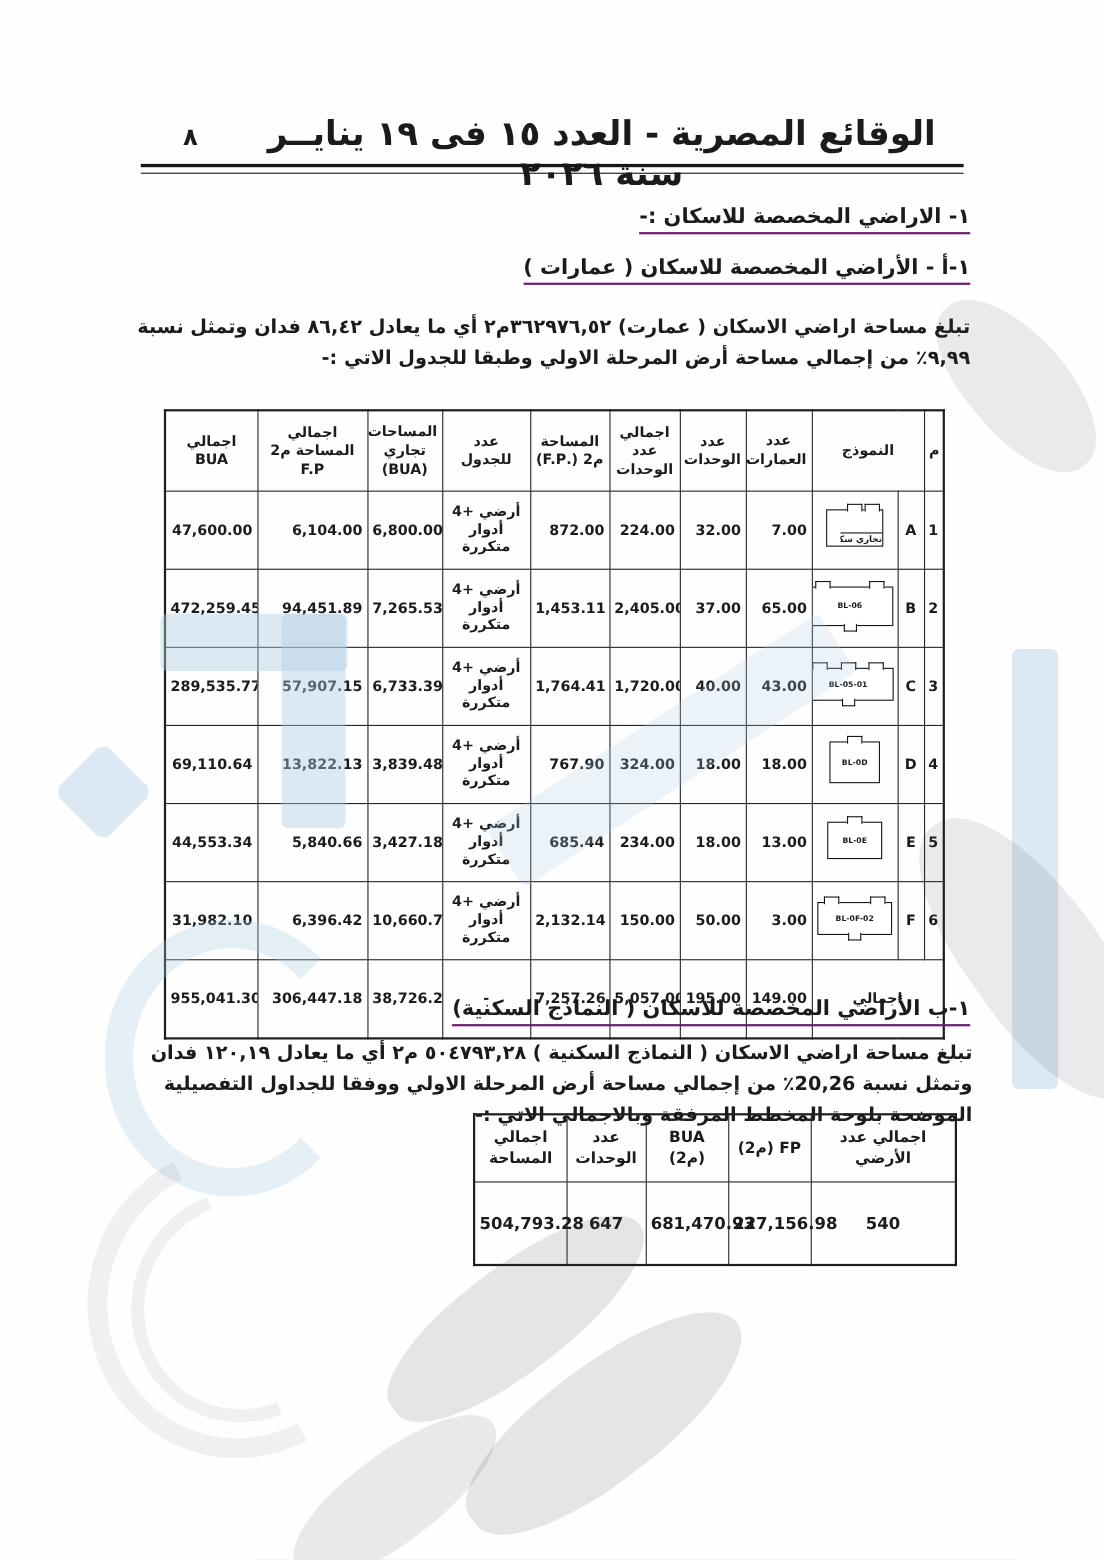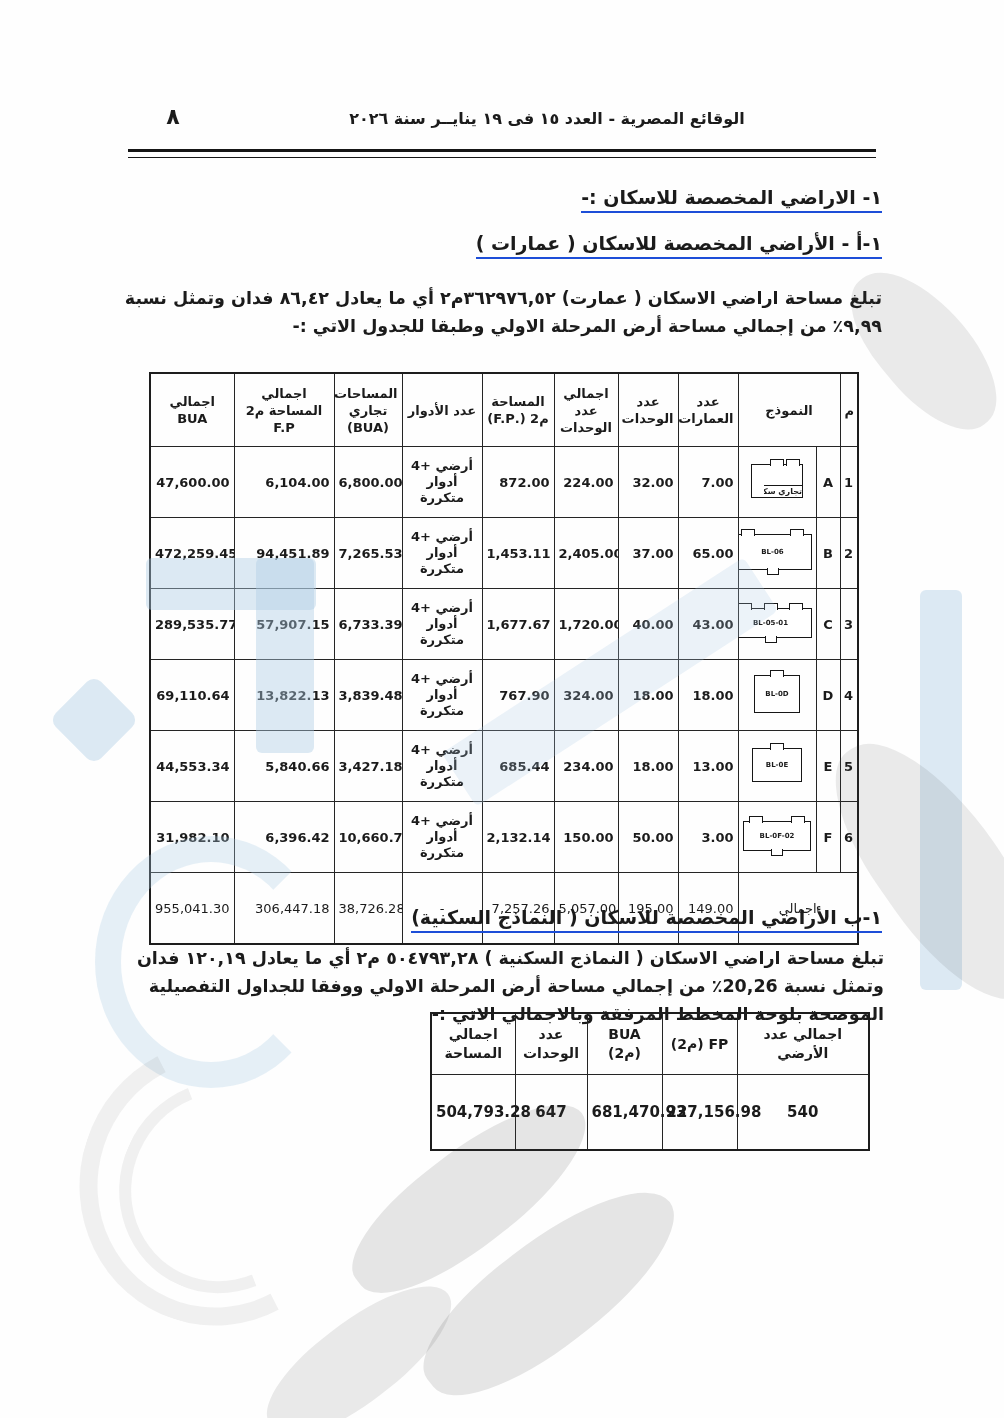--- a/index.html
+++ b/index.html
@@ -3,46 +3,46 @@
 <meta charset="utf-8">
 <style>
   html,body{margin:0;padding:0;background:#e8e8e8;}
   .page{
     position:relative; width:1004px; height:1418px; margin:0 auto;
     background:#fefefe; color:#1b1b1b; overflow:hidden;
     font-family:"DejaVu Sans", sans-serif;
   }
   
   .hdr{position:absolute; top:104px; right:128px; width:748px; display:flex; flex-direction:row; align-items:baseline;}
-  .hdr-title{flex:1; text-align:center; font-size:16px; font-weight:bold; letter-spacing:.5px;}
+  .hdr-title{flex:1; text-align:center; font-size:31px; font-weight:bold; letter-spacing:.5px;}
   .hdr-page{width:90px; text-align:center; font-size:22px; font-weight:bold;}
   .hdr-rule{position:absolute; top:149px; right:128px; width:748px; height:5px;
     border-top:3px solid #161616; border-bottom:1.5px solid #161616;}
   
   .sec-title{position:absolute; right:122px; font-size:19px; font-weight:bold;
-    border-bottom:2px solid #1d4ed8; padding-bottom:3px; white-space:nowrap;}
+    border-bottom:2px solid #701a75; padding-bottom:3px; white-space:nowrap;}
   .sec1{top:186px;}
   .sec1a{top:232px;}
   .sec1b{top:906px;}
   
   .para{position:absolute; text-align:right; font-weight:bold; font-size:17.5px; line-height:28px;}
   .para1{top:284px; right:122px; width:762px;}
   .para2{top:944px; right:120px; width:786px;}
   
   table{border-collapse:collapse; table-layout:fixed; background:transparent;}
   .t1{position:absolute; top:372px; right:145px; width:708px; border:2.5px solid #1d1d1d;}
   .t1 th,.t1 td{border:1.4px solid #252525; padding:2px 4px; font-size:13px; overflow:hidden;}
   .t1 thead th{height:68px; font-weight:bold; font-size:13px; line-height:17px;}
   .t1 tbody td{height:66px;}
   .num{direction:ltr; text-align:right; font-weight:600; font-size:13.5px; padding-right:5px;}
   .ctr{text-align:center;}
   .serial-cell{text-align:center; font-weight:bold; font-size:13px;}
   .letter-cell{text-align:center; font-weight:bold; font-size:14px;}
   .floors-cell{text-align:center; font-weight:bold; font-size:12.5px; line-height:16px;}
-  .total-row td{height:36px; font-weight:normal;}
+  .total-row td{height:36px; font-weight:bold;}
   .total-label{text-align:center; font-size:14px; font-weight:bold;margin-top:32px;}
   
   .shape-cell{text-align:center; vertical-align:middle;}
   .bshape{position:relative; display:inline-block; border:1.6px solid #161616; background:#fff;}
   .bshape .tab{position:absolute; top:-6px; left:50%; transform:translateX(-50%);
     width:12px; height:6px; background:#fff; border:1.6px solid #161616; border-bottom:none;}
   .bshape .tab.l{left:18%;} .bshape .tab.r{left:82%;}
   .bshape .btab{position:absolute; bottom:-6px; left:50%; transform:translateX(-50%);
     width:10px; height:6px; background:#fff; border:1.6px solid #161616; border-top:none;}
   .bcap{position:absolute; left:0; right:0; top:50%; transform:translateY(-50%);
@@ -102,21 +102,21 @@
           <col style="width:84px">
       </colgroup>
       <thead>
         <tr>
           <th class="ctr">م</th>
           <th class="ctr" colspan="2">النموذج</th>
           <th class="ctr">عدد العمارات</th>
           <th class="ctr">عدد الوحدات</th>
           <th class="ctr">اجمالي عدد الوحدات</th>
           <th class="ctr">المساحة م2 (.F.P)</th>
-          <th class="ctr">عدد الأدوار</th>
+          <th class="ctr">عدد للجدول</th>
           <th class="ctr">المساحات تجاري (BUA)</th>
           <th class="ctr">اجمالي المساحة م2 F.P</th>
           <th class="ctr">اجمالي BUA</th>
         </tr>
       </thead>
       <tbody>
         <tr>
           <td class="serial-cell">1</td>
           <td class="letter-cell">A</td>
           <td class="shape-cell">
@@ -157,21 +157,21 @@
           <td class="letter-cell">C</td>
           <td class="shape-cell">
             <span class="bshape sh-c">
               <i class="tab l"></i><i class="tab"></i><i class="tab r"></i><i class="btab"></i>
               <b class="bcap">BL-05-01</b>
             </span>
           </td>
           <td class="num">43.00</td>
           <td class="num">40.00</td>
           <td class="num">1,720.00</td>
-          <td class="num">1,677.67</td>
+          <td class="num">1,764.41</td>
           <td class="floors-cell">أرضي +4 أدوار متكررة</td>
           <td class="num">6,733.39</td>
           <td class="num">57,907.15</td>
           <td class="num">289,535.77</td>
         </tr>
         <tr>
           <td class="serial-cell">4</td>
           <td class="letter-cell">D</td>
           <td class="shape-cell">
             <span class="bshape sh-d">

